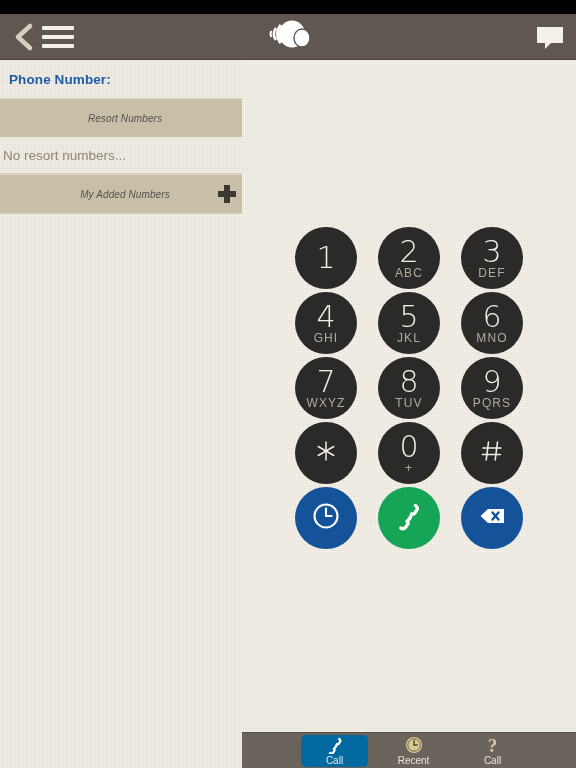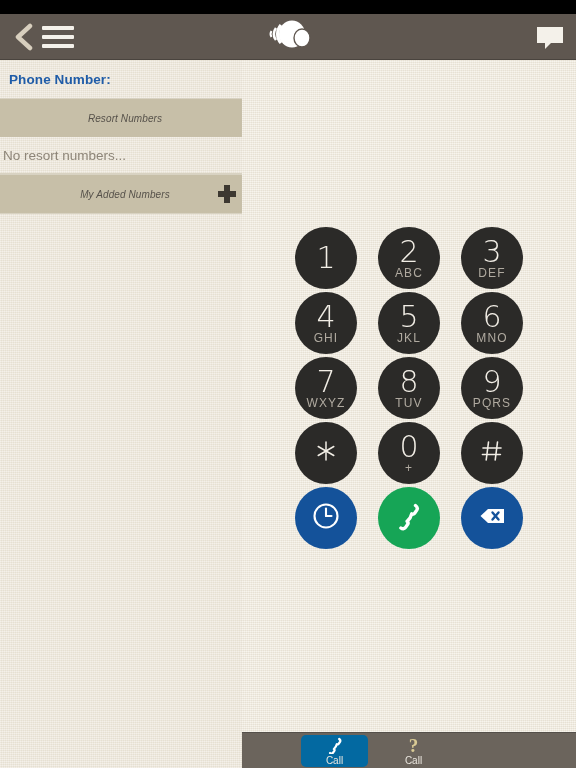--- a/index.html
+++ b/index.html
@@ -464,20 +464,31 @@
         <span class="tab-icon">
           <svg width="20" height="17" viewBox="0 0 20 17">
             <path d="M14.2 2 c1.0 0.8 1.4 1.9 0.8 2.9 l-1.4 2.0 c-0.4 0.6 -1.2 0.75 -1.8 0.3
                      c-0.4 1.6 -1.4 3.5 -2.9 4.8 c0.6 0.4 0.75 1.2 0.4 1.8 l-1.4 2.0
                      c-0.7 0.95 -1.9 1.0 -2.8 0.25" fill="none" stroke="#ffffff" stroke-width="2.3" stroke-linecap="round" stroke-linejoin="round"></path>
           </svg>
         </span>
         <span class="tab-label">Call</span>
       </div>
 
+      <div class="tab">
+        <span class="tab-icon">
+          <svg width="18" height="18" viewBox="0 0 18 18">
+            <circle cx="9" cy="9" r="8" fill="#d9ca94"></circle>
+            <circle cx="9" cy="9" r="6.2" fill="none" stroke="#5a5448" stroke-width="0.9"></circle>
+            <line x1="9" y1="9" x2="9" y2="4.8" stroke="#4d473c" stroke-width="1.4" stroke-linecap="round"></line>
+            <line x1="9" y1="9" x2="12.2" y2="9" stroke="#4d473c" stroke-width="1.4" stroke-linecap="round"></line>
+          </svg>
+        </span>
+        <span class="tab-label">Recent</span>
+      </div>
 
       <div class="tab tab-help">
         <span class="tab-icon">
           <span class="tab-qmark">?</span>
         </span>
         <span class="tab-label">Call</span>
       </div>
 
     </div>
   </div>

